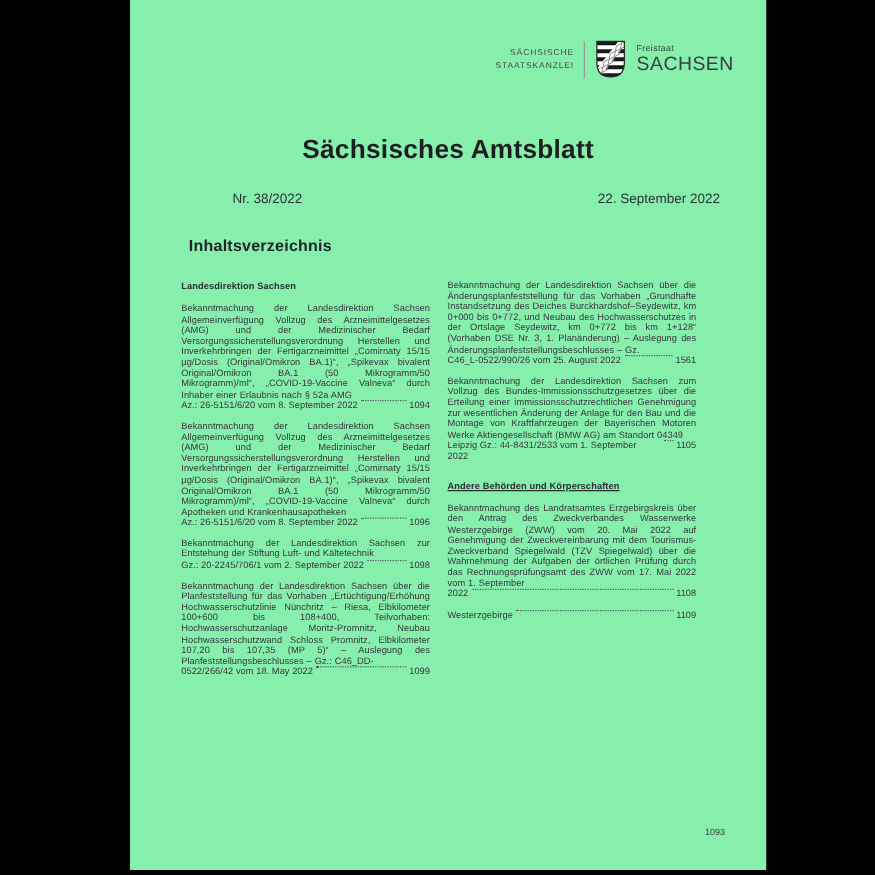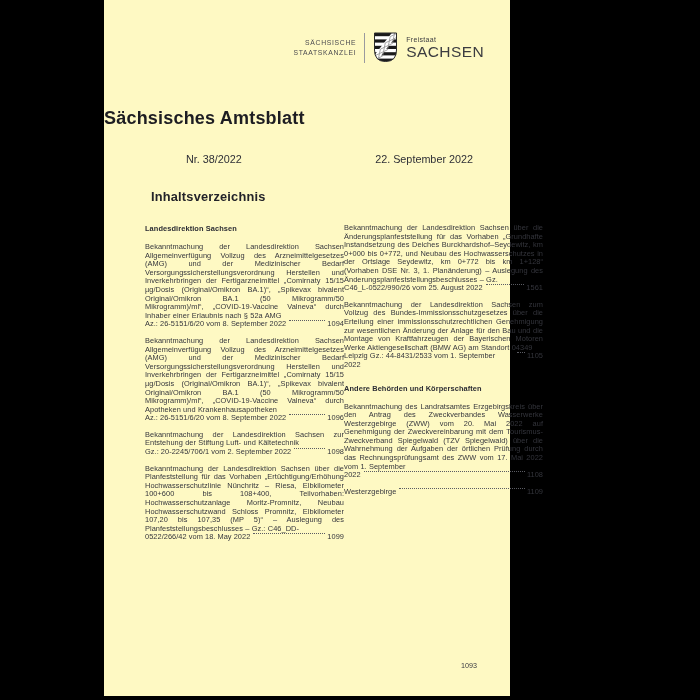--- a/index.html
+++ b/index.html
@@ -5,22 +5,22 @@
   * { margin: 0; padding: 0; box-sizing: border-box; }
   html, body { width: 700px; height: 700px; overflow: hidden; }
   body {
     background: #000000;
     font-family: "Liberation Sans", sans-serif;
     position: relative;
   }
   .page {
     position: absolute;
     left: 104px; top: 0;
-    width: 406px; height: 696px;
-    background: #fef9c3;
+    width: 509px; height: 696px;
+    background: #86efac;
     box-shadow: 0 0 6px rgba(0,0,0,0.6);
   }
   
   .masthead {
     position: absolute;
     top: 32px; right: 26px;
     display: flex;
     align-items: center;
     gap: 8px;
   }
@@ -37,21 +37,22 @@
   }
   .coat { display: block; }
   .state-block { line-height: 1; color: #3c3c40; }
   .state-small { font-size: 7px; letter-spacing: 0.3px; display: block; margin-bottom: 1px; }
   .state-large { font-size: 15.5px; letter-spacing: 0.4px; display: block; }
   
   .doc-title {
     position: absolute;
     top: 108px; left: 0;
     width: 100%;
-    font-size: 18px;
+    text-align: center;
+    font-size: 21px;
     font-weight: bold;
     letter-spacing: 0.2px;
     color: #1d1d22;
   }
   .meta-row {
     position: absolute;
     top: 153px; left: 41px; right: 37px;
     display: flex;
     justify-content: space-between;
     font-size: 10.8px;
@@ -65,20 +66,21 @@
     font-weight: bold;
     letter-spacing: 0.2px;
     color: #232329;
   }
   
   .columns {
     position: absolute;
     top: 224px; left: 41px;
     width: 412px;
     display: flex;
+    gap: 14px;
   }
   .col { width: 199px; }
   .col-section {
     font-size: 7.4px;
     font-weight: bold;
     color: #2c2d34;
     margin-bottom: 10px;
     letter-spacing: 0.1px;
   }
   .entry {
@@ -97,21 +99,21 @@
     display: flex;
     align-items: flex-start;
   }
   .leader {
     flex: 1;
     min-width: 8px;
     border-bottom: 1px dotted #5b5c63;
     margin: 0 2px 1.5px 3px;
   }
   .pagenum { white-space: nowrap; }
-  .section-mid { margin-top: 14px; }
+  .section-mid { margin-top: 14px; text-decoration: underline; }
   .footer-pagenum {
     position: absolute;
     top: 661px; right: 33px;
     font-size: 7.2px;
     color: #3a3a42;
   }
 </style>
 </head>
 <body>
 

